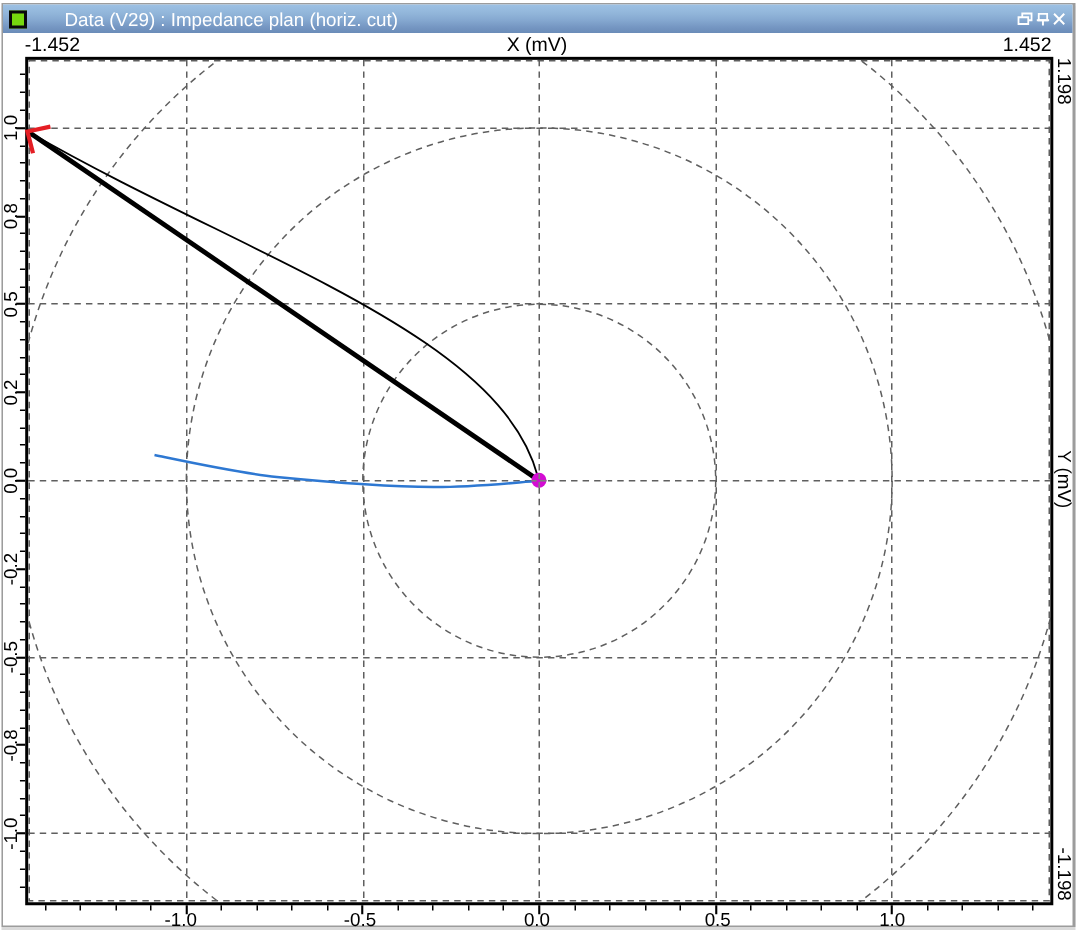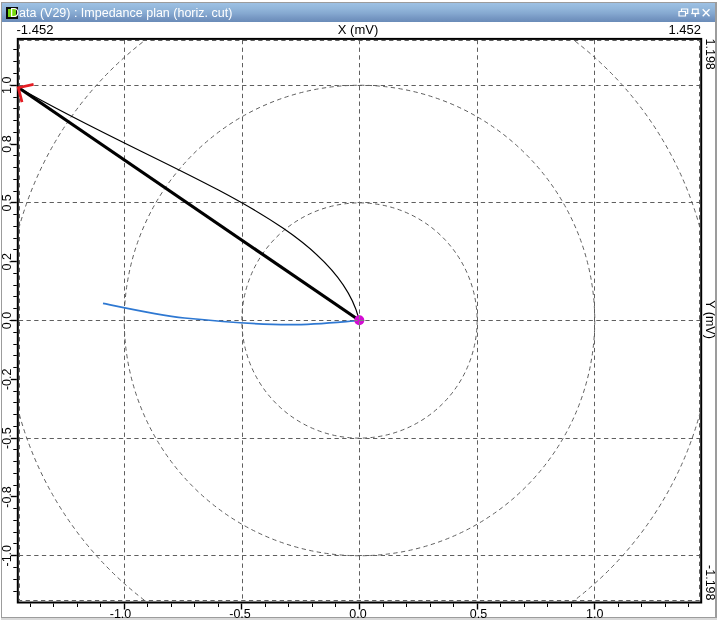--- a/index.html
+++ b/index.html
@@ -1,21 +1,21 @@
 <!DOCTYPE html>
 <html><head>
 <meta charset="utf-8">
 <style>
 html,body{margin:0;padding:0;width:718px;height:620px;background:#ffffff;overflow:hidden;
 font-family:"Liberation Sans",sans-serif;}
 #win{position:absolute;left:1px;top:2px;width:713px;height:614px;border:1px solid #9c9c9c;border-right:2px solid #9c9c9c;box-shadow:0 2px 0 0 #d9d9d9;background:#fff;}
 #title{position:absolute;left:0;top:0;width:713px;height:19px;
 background:linear-gradient(180deg,#9dc1e4 0%,#92b6da 30%,#85a8d0 55%,#7596c2 80%,#6a8cb8 100%);}
 #gicon{position:absolute;left:3.5px;top:3.6px;width:8px;height:8px;background:#76d90e;border:2px solid #0a0a0a;}
-#ttext{position:absolute;left:8px;top:2.5px;font-size:12.5px;color:#ffffff;letter-spacing:0;}
+#ttext{position:absolute;left:41px;top:2.5px;font-size:12.5px;color:#ffffff;letter-spacing:0;}
 #btns{position:absolute;right:0;top:0;}
 </style>
 </head>
 <body>
 <div id="win">
   <div id="title">
     <div id="gicon"></div>
     <div id="ttext">Data (V29) : Impedance plan (horiz. cut)</div>
     <svg id="btns" width="40" height="19" viewBox="0 0 40 19">
       <g stroke="#ffffff" fill="none" stroke-width="1.2">

